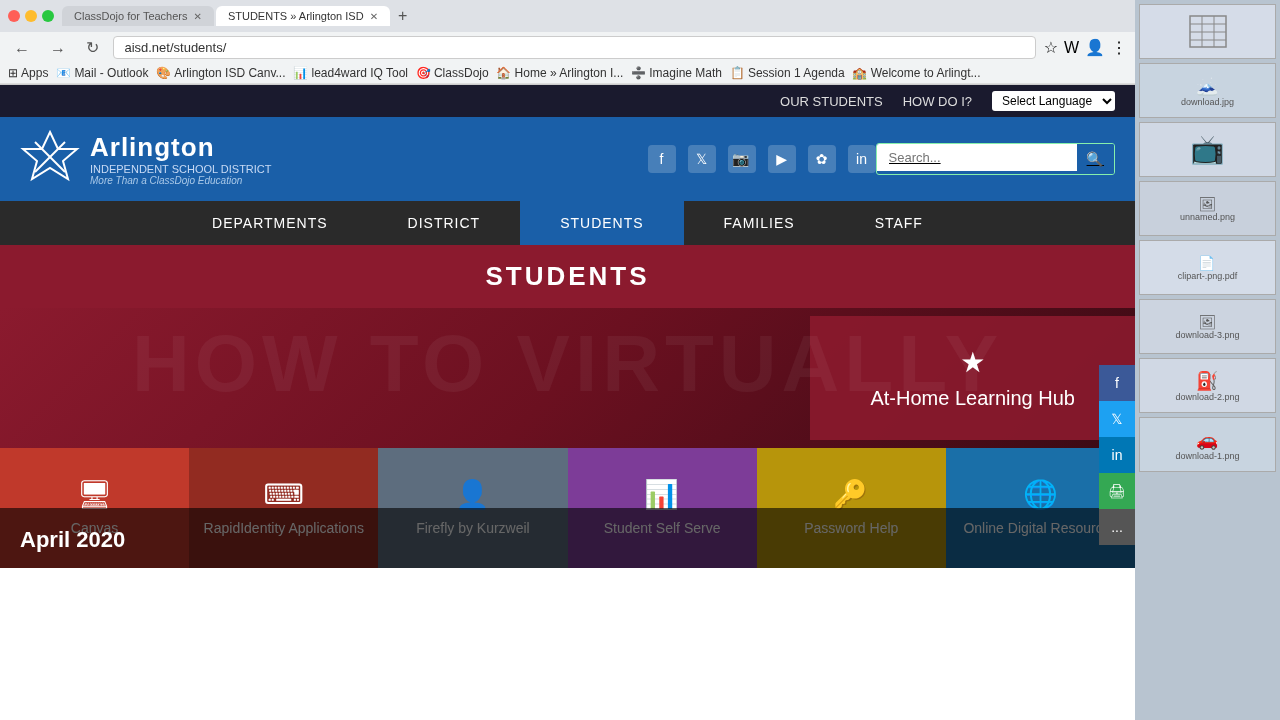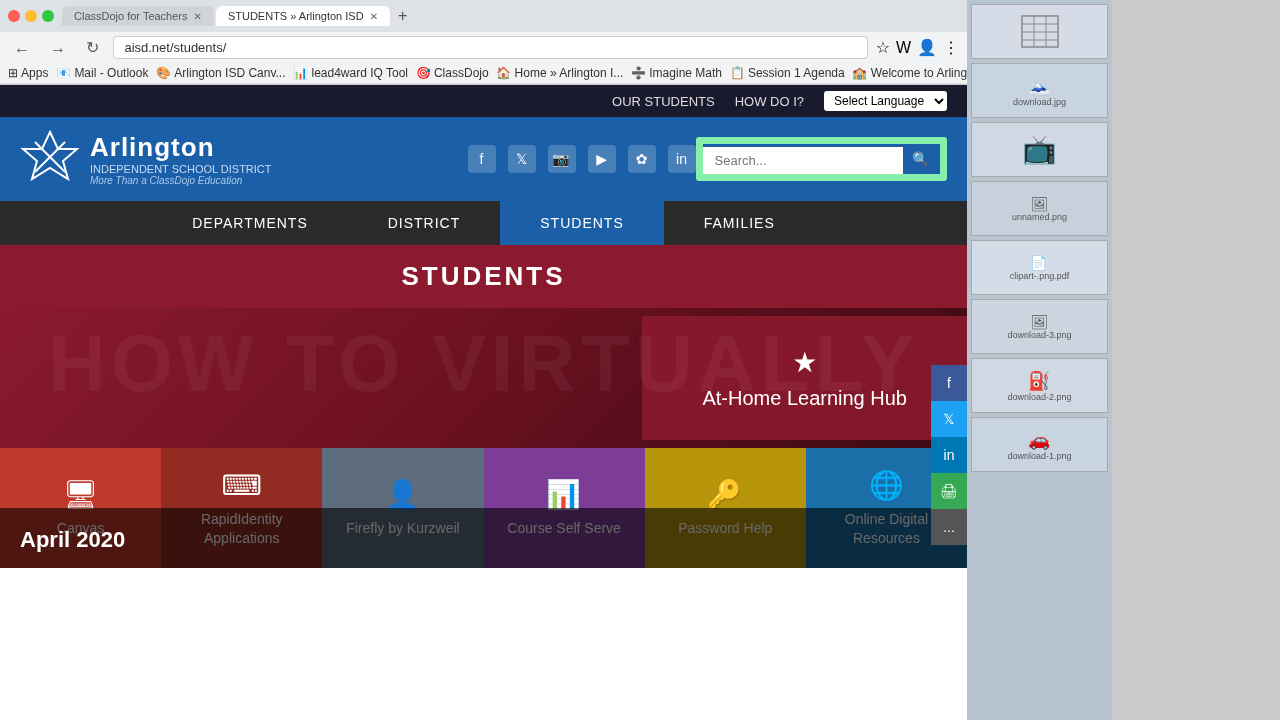--- a/index.html
+++ b/index.html
@@ -39,21 +39,21 @@
     .header { background: #1a5fa8; display: flex; align-items: center; padding: 10px 20px; }
     .logo-area { display: flex; align-items: center; gap: 10px; }
     .logo-text { color: #fff; }
     .logo-title { font-size: 26px; font-weight: bold; letter-spacing: 1px; }
     .logo-subtitle { font-size: 11px; color: #c8daf5; }
     .logo-tagline { font-size: 10px; color: #a8c8e8; font-style: italic; }
 
     .header-social { display: flex; gap: 12px; margin-left: auto; align-items: center; }
     .social-icon { width: 28px; height: 28px; background: rgba(255,255,255,0.2); border-radius: 4px; display: flex; align-items: center; justify-content: center; color: #fff; font-size: 14px; cursor: pointer; }
 
-    .header-search { display: flex; align-items: flex-end; border: 7px solid #86efac; border-radius: 3px; overflow: hidden; }
+    .header-search { display: flex; align-items: flex-start; border: 1px solid #86efac; border-radius: 3px; overflow: hidden; text-decoration: underline; }
     .header-search input { padding: 6px 12px; font-size: 13px; border: none; outline: none; width: 200px; }
     .search-btn { background: #1a5fa8; border: none; padding: 7px 10px; cursor: pointer; color: #fff; font-size: 14px; }
 
     
     .main-nav { background: #2a2a2a; display: flex; justify-content: center; }
     .nav-item { color: #fff; padding: 14px 40px; font-size: 14px; font-weight: 500; letter-spacing: 1px; cursor: pointer; text-decoration: none; transition: background 0.2s; }
     .nav-item:hover, .nav-item.active { background: #1a5fa8; }
 
     
     .students-banner { background: #8b1a2e; text-align: center; padding: 16px; }
@@ -90,21 +90,21 @@
     .tw-share { background: #1da1f2; }
     .li-share { background: #0077b5; }
     .print-share { background: #34a853; }
     .more-share { background: #555; }
 
     .bottom-tiles-wrapper { position: relative; }
   </style>
 </head>
 <body>
 
-<div style="display:flex; width:1112px; height:720px;">
+<div style="display:flex; width:1280px; height:720px;">
 
   <div style="flex:1; display:flex; flex-direction:column; overflow:hidden;">
 
     <div class="browser-chrome">
 
       <div class="browser-titlebar">
         <div class="browser-dots">
           <div class="browser-dot dot-red"></div>
           <div class="browser-dot dot-yellow"></div>
           <div class="browser-dot dot-green"></div>
@@ -215,20 +215,21 @@
           <input type="text" style="padding: 6px 12px; font-size: 13px; border: none; outline: none; width: 200px;" placeholder="Search...">
           <button class="search-btn">🔍</button>
         </div>
       </div>
 
       <nav class="main-nav">
         <a class="nav-item">DEPARTMENTS</a>
         <a class="nav-item">DISTRICT</a>
         <a class="nav-item active">STUDENTS</a>
         <a class="nav-item">FAMILIES</a>
+        <a class="nav-item">STAFF</a>
       </nav>
 
       <div class="students-banner">
         <h1>STUDENTS</h1>
       </div>
 
       <div class="hero-area">
         <div class="hero-bg-text">HOW TO VIRTUALLY</div>
         <button class="at-home-hub">
           <span class="hub-icon">★</span>
@@ -246,21 +247,21 @@
           <div class="tile tile-rapid">
             <span class="tile-icon">⌨</span>
             <span class="tile-label">RapidIdentity Applications</span>
           </div>
           <div class="tile tile-firefly">
             <span class="tile-icon">👤</span>
             <span class="tile-label">Firefly by Kurzweil</span>
           </div>
           <div class="tile tile-student">
             <span class="tile-icon">📊</span>
-            <span class="tile-label">Course Self Serve</span>
+            <span class="tile-label">Student Self Serve</span>
           </div>
           <div class="tile tile-password">
             <span class="tile-icon">🔑</span>
             <span class="tile-label">Password Help</span>
           </div>
           <div class="tile tile-digital">
             <span class="tile-icon">🌐</span>
             <span class="tile-label">Online Digital Resources</span>
           </div>
         </div>

